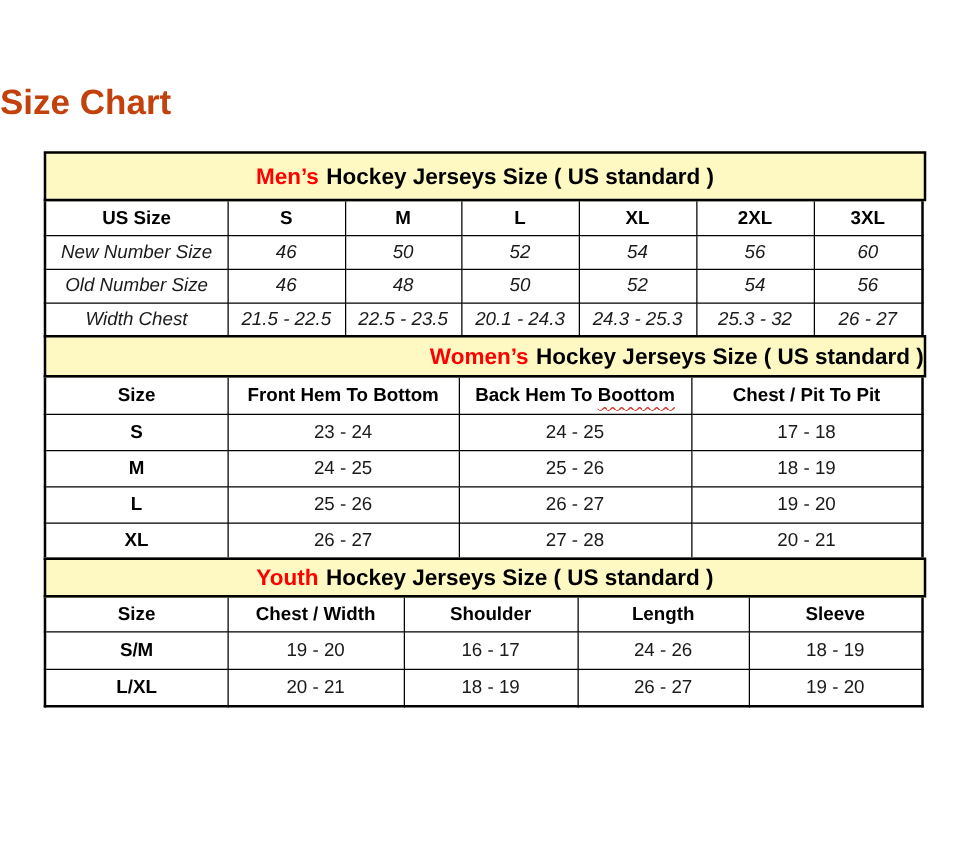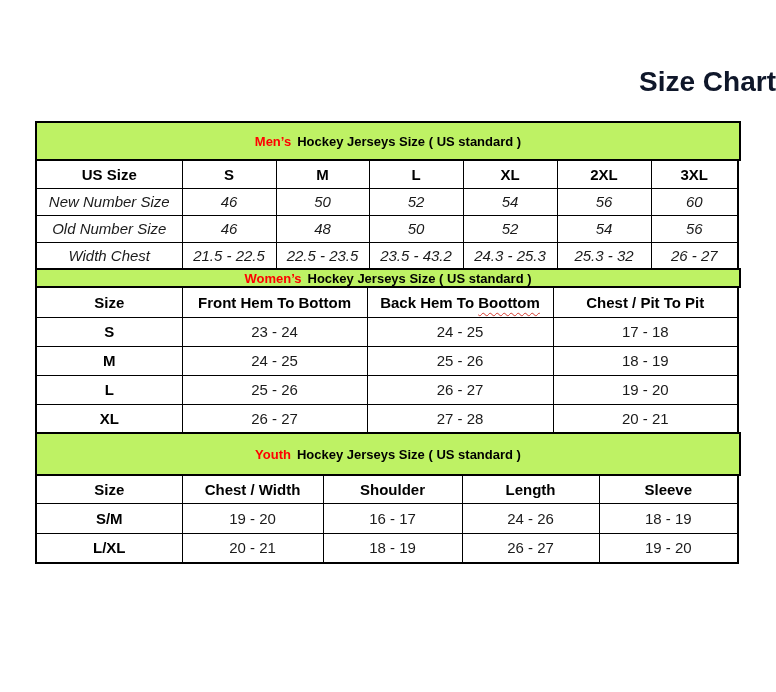--- a/index.html
+++ b/index.html
@@ -7,46 +7,46 @@
   body {
     width: 776px;
     height: 692px;
     background: #ffffff;
     font-family: "Liberation Sans", sans-serif;
     color: #000;
     overflow: hidden;
   }
   .page-title {
     margin: 64px auto 21px auto;
-    text-align: right;
+    text-align: left;
     font-size: 28px;
     line-height: 36px;
     font-weight: bold;
-    color: #0f172a;
+    color: #c2410c;
     letter-spacing: 0px;
   }
   .sheet {
     width: 706px;
     margin: 0 auto;
   }
   .banner {
     display: flex;
     align-items: center;
     justify-content: center;
-    background: #bef264;
+    background: #fef9c3;
     border: 2px solid #000;
     font-weight: bold;
-    font-size: 13px;
+    font-size: 18px;
     margin-bottom: -2px;
     position: relative;
     z-index: 2;
   }
   .banner-mens   { height: 40px; }
-  .banner-womens { height: 20px; margin-top: -2px; }
-  .banner-youth  { height: 44px; margin-top: -2px; }
+  .banner-womens { height: 34px; margin-top: -2px; justify-content: flex-end; }
+  .banner-youth  { height: 32px; margin-top: -2px; }
   .banner .hl { color: #FF0000; margin-right: 6px; }
   table {
     border-collapse: collapse;
     table-layout: fixed;
     width: 662px;
     border: 2px solid #000;
     position: relative;
     z-index: 1;
     padding-left: 23px;
   }
@@ -123,21 +123,21 @@
       <td>48</td>
       <td>50</td>
       <td>52</td>
       <td>54</td>
       <td>56</td>
     </tr>
     <tr>
       <td>Width Chest</td>
       <td>21.5 - 22.5</td>
       <td>22.5 - 23.5</td>
-      <td>23.5 - 43.2</td>
+      <td>20.1 - 24.3</td>
       <td>24.3 - 25.3</td>
       <td>25.3 - 32</td>
       <td>26 - 27</td>
     </tr>
   </tbody>
     </table>
 
   <div class="banner banner-womens">
     <span class="hl">Women’s</span>
     <span>Hockey Jerseys Size ( US standard )</span>

